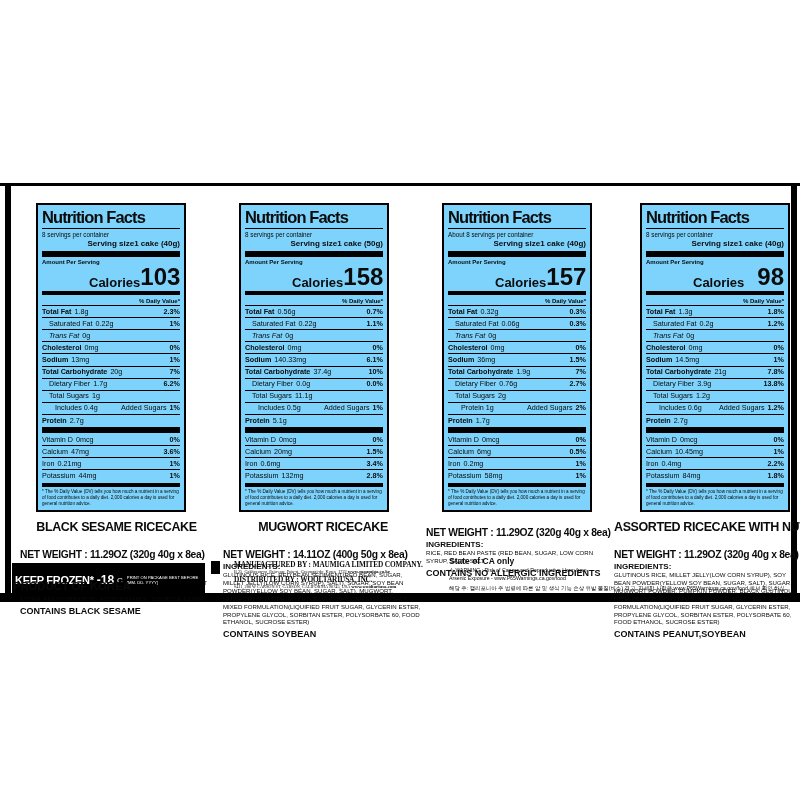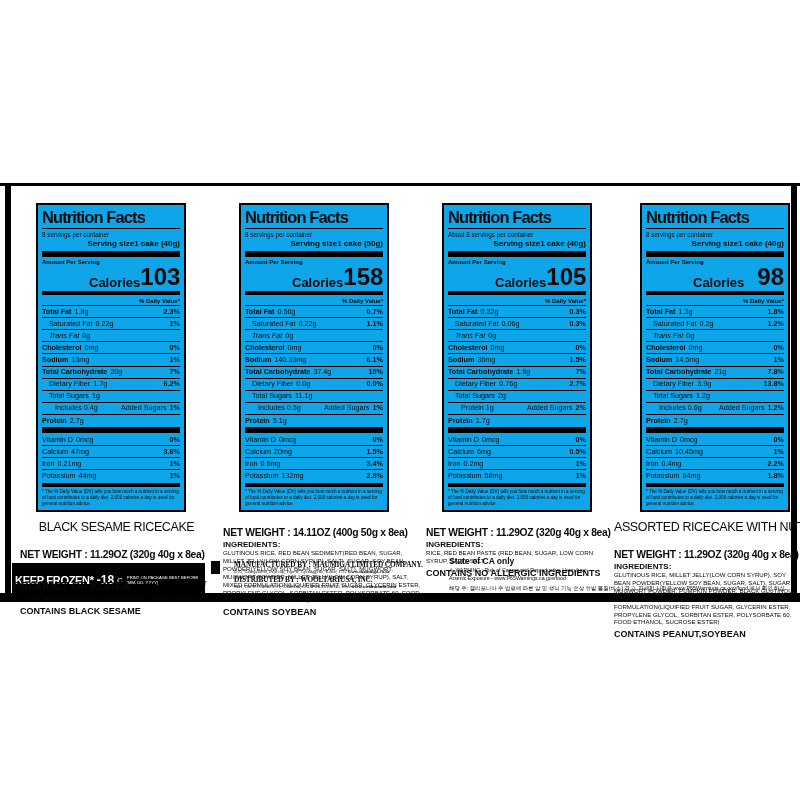--- a/index.html
+++ b/index.html
@@ -15,21 +15,21 @@
   
   #panels{position:absolute;left:0;top:203px;display:flex;align-items:flex-start;}
   .col{box-sizing:border-box;}
   .col:nth-child(1){margin-left:20px;width:193px;}
   .col:nth-child(2){margin-left:10px;width:200px;}
   .col:nth-child(3){margin-left:3px;width:185px;}
   .col:nth-child(4){margin-left:3px;width:186px;}
   .col:nth-child(4) .nf-box{margin-left:26px;}
 
   
-  .nf-box{width:138px;margin-left:16px;border:2.5px solid #000;padding:3px 4px;background:#0ea5e9;box-sizing:content-box;}
+  .nf-box{width:138px;margin-left:16px;border:2.5px solid #000;padding:3px 4px;background:#7dd3fc;box-sizing:content-box;}
   .nf-title{font-size:16.5px;font-weight:900;letter-spacing:-0.9px;border-bottom:1px solid #000;padding-bottom:1px;white-space:nowrap;}
   .nf-servings{font-size:6.3px;padding-top:1.5px;}
   .nf-ss{display:flex;justify-content:flex-end;font-weight:700;font-size:8px;padding:1px 0 2px;}
   .bar7{height:6px;background:#000;margin:1px 0;}
   .bar4{height:4px;background:#000;margin:1px 0;}
   .nf-aps{font-size:6px;font-weight:800;padding-top:1px;}
   .nf-cal{display:flex;justify-content:space-between;align-items:flex-end;line-height:1;padding:0 0 1px;}
   .cal-l{font-size:13px;font-weight:900;padding-left:47px;}
   .cal-n{font-size:24px;font-weight:900;}
   .nf-dvh{font-size:6px;font-weight:700;text-align:right;padding:2px 0 1.5px;border-bottom:1px solid #000;}
@@ -43,21 +43,21 @@
   .nf-row.sub2 .rl{padding-left:13px;}
   .nf-row.subi .rl{padding-left:7px;}
   .nf-row.subi .lab{font-style:italic;}
   .nf-row .rr{display:flex;}
   .nf-row .mid{margin-right:3px;}
   .nf-row .dv{font-weight:800;}
   .nf-foot{font-size:4.6px;line-height:1.3;padding-top:1.5px;}
 
   
   .prod{margin-top:8px;}
-  .prod-name{font-size:12.5px;font-weight:400;text-align:center;letter-spacing:-0.4px;white-space:nowrap;}
+  .prod-name{font-size:12.5px;font-weight:700;text-align:center;letter-spacing:-0.4px;white-space:nowrap;}
   .prod-nw{font-size:10.3px;font-weight:800;letter-spacing:-0.3px;margin-top:15px;white-space:nowrap;}
   .prod-ingl{font-size:8px;font-weight:800;margin-top:2px;}
   .prod-ing{font-size:6.1px;line-height:1.3;}
   .prod-contains{font-size:9px;font-weight:800;margin-top:3px;}
 
   
   .kf{position:absolute;left:12px;top:563px;width:193px;height:34px;background:#000;color:#fff;
       display:flex;align-items:center;padding:0 3px;box-sizing:border-box;}
   .kf-main{font-size:11px;font-weight:800;letter-spacing:-0.3px;white-space:nowrap;}
   .kf-temp{font-size:12px;font-weight:800;margin-left:3px;}
@@ -393,40 +393,41 @@
               </span>
               <span class="rr">
                 <span class="dv">2.8%</span>
               </span>
             </div>
           </div>
       <div class="bar4"></div>
       <div class="nf-foot">* The % Daily Value (DV) tells you how much a nutrient in a serving of food contributes to a daily diet. 2,000 calories a day is used for general nutrition advice.</div>
     </div>
     <div class="prod">
+      <div class="prod-name">MUGWORT RICECAKE</div>
       <div class="prod-nw">NET WEIGHT : 14.11OZ (400g 50g x 8ea)</div>
       <div class="prod-ingl">INGREDIENTS:</div>
       <div class="prod-ing">GLUTINOUS RICE, RED BEAN SEDIMENT(RED BEAN, SUGAR, MILLET JELLY(LOW CORN SYRUP), SALT), SUGAR, SOY BEAN POWDER(YELLOW SOY BEAN, SUGAR, SALT), MUGWORT, MUGWORT POWDER, MILLET JELLY(LOW CORN SYRUP), SALT, MIXED FORMULATION(LIQUIFIED FRUIT SUGAR, GLYCERIN ESTER, PROPYLENE GLYCOL, SORBITAN ESTER, POLYSORBATE 60, FOOD ETHANOL, SUCROSE ESTER)</div>
       <div class="prod-contains">CONTAINS SOYBEAN</div>
     </div>
   </div>
 
   <div class="col">
     <div class="nf-box">
       <div class="nf-title">Nutrition Facts</div>
       <div class="nf-servings">About  8 servings per container</div>
       <div class="nf-ss">
         <span>Serving size</span>
         <span>1 cake (40g)</span>
       </div>
       <div class="bar7"></div>
       <div class="nf-aps">Amount Per Serving</div>
       <div class="nf-cal">
         <span class="cal-l">Calories</span>
-        <span class="cal-n">105</span>
+        <span class="cal-n">157</span>
       </div>
       <div class="bar4"></div>
       <div class="nf-dvh">% Daily Value*</div>
       <div class="nf-rows">
             <div class="nf-row main">
               <span class="rl">
                 <span class="lab">Total Fat</span>
                 <span class="val">0.32g</span>
               </span>
               <span class="rr">

